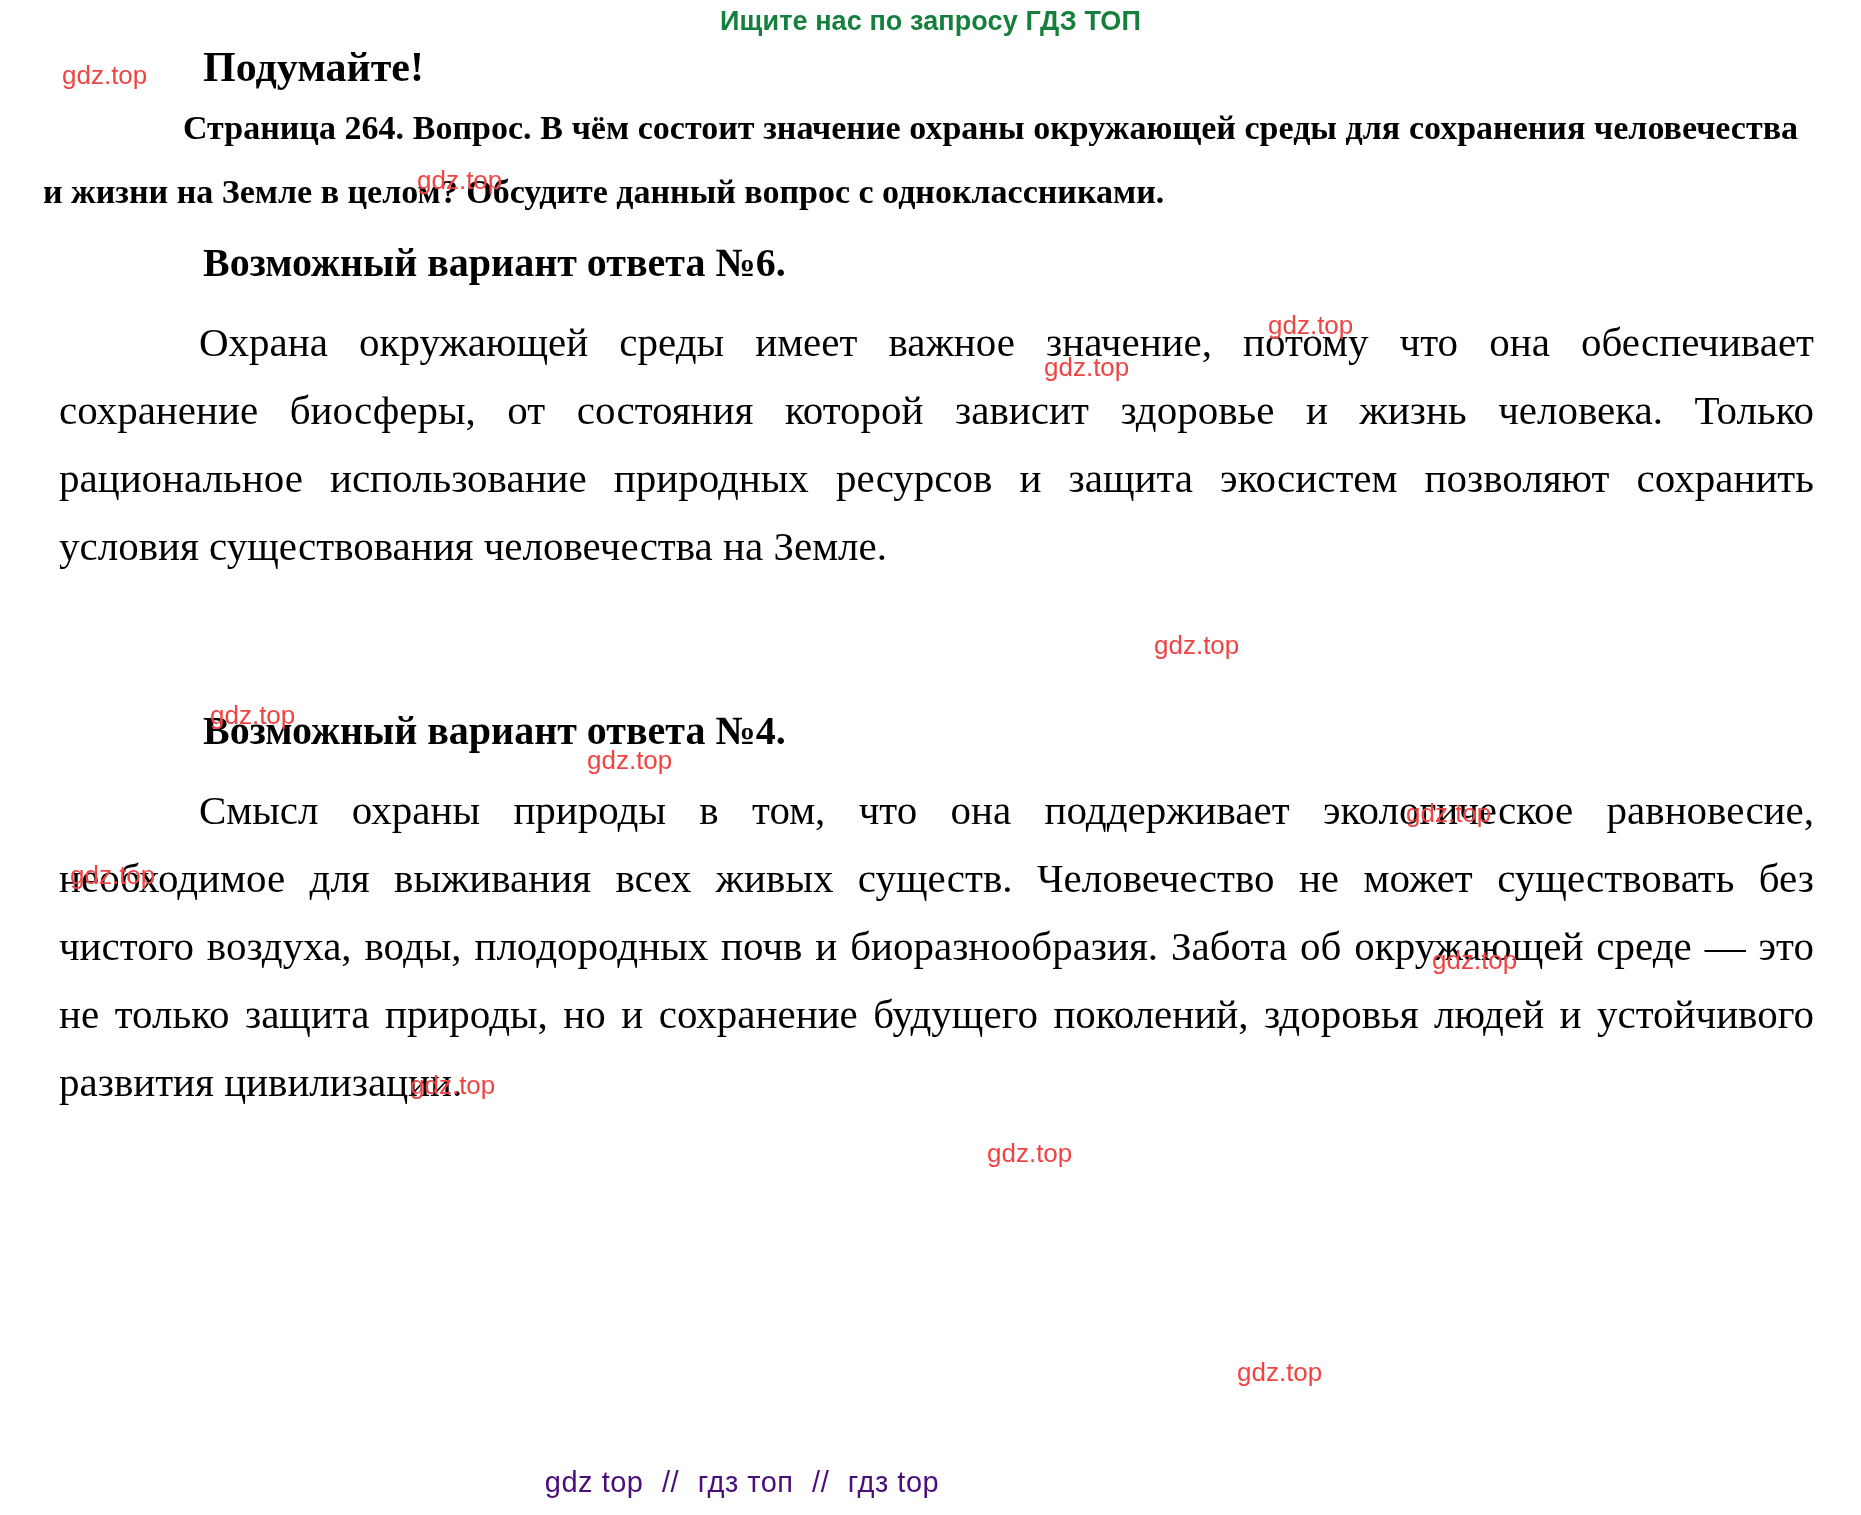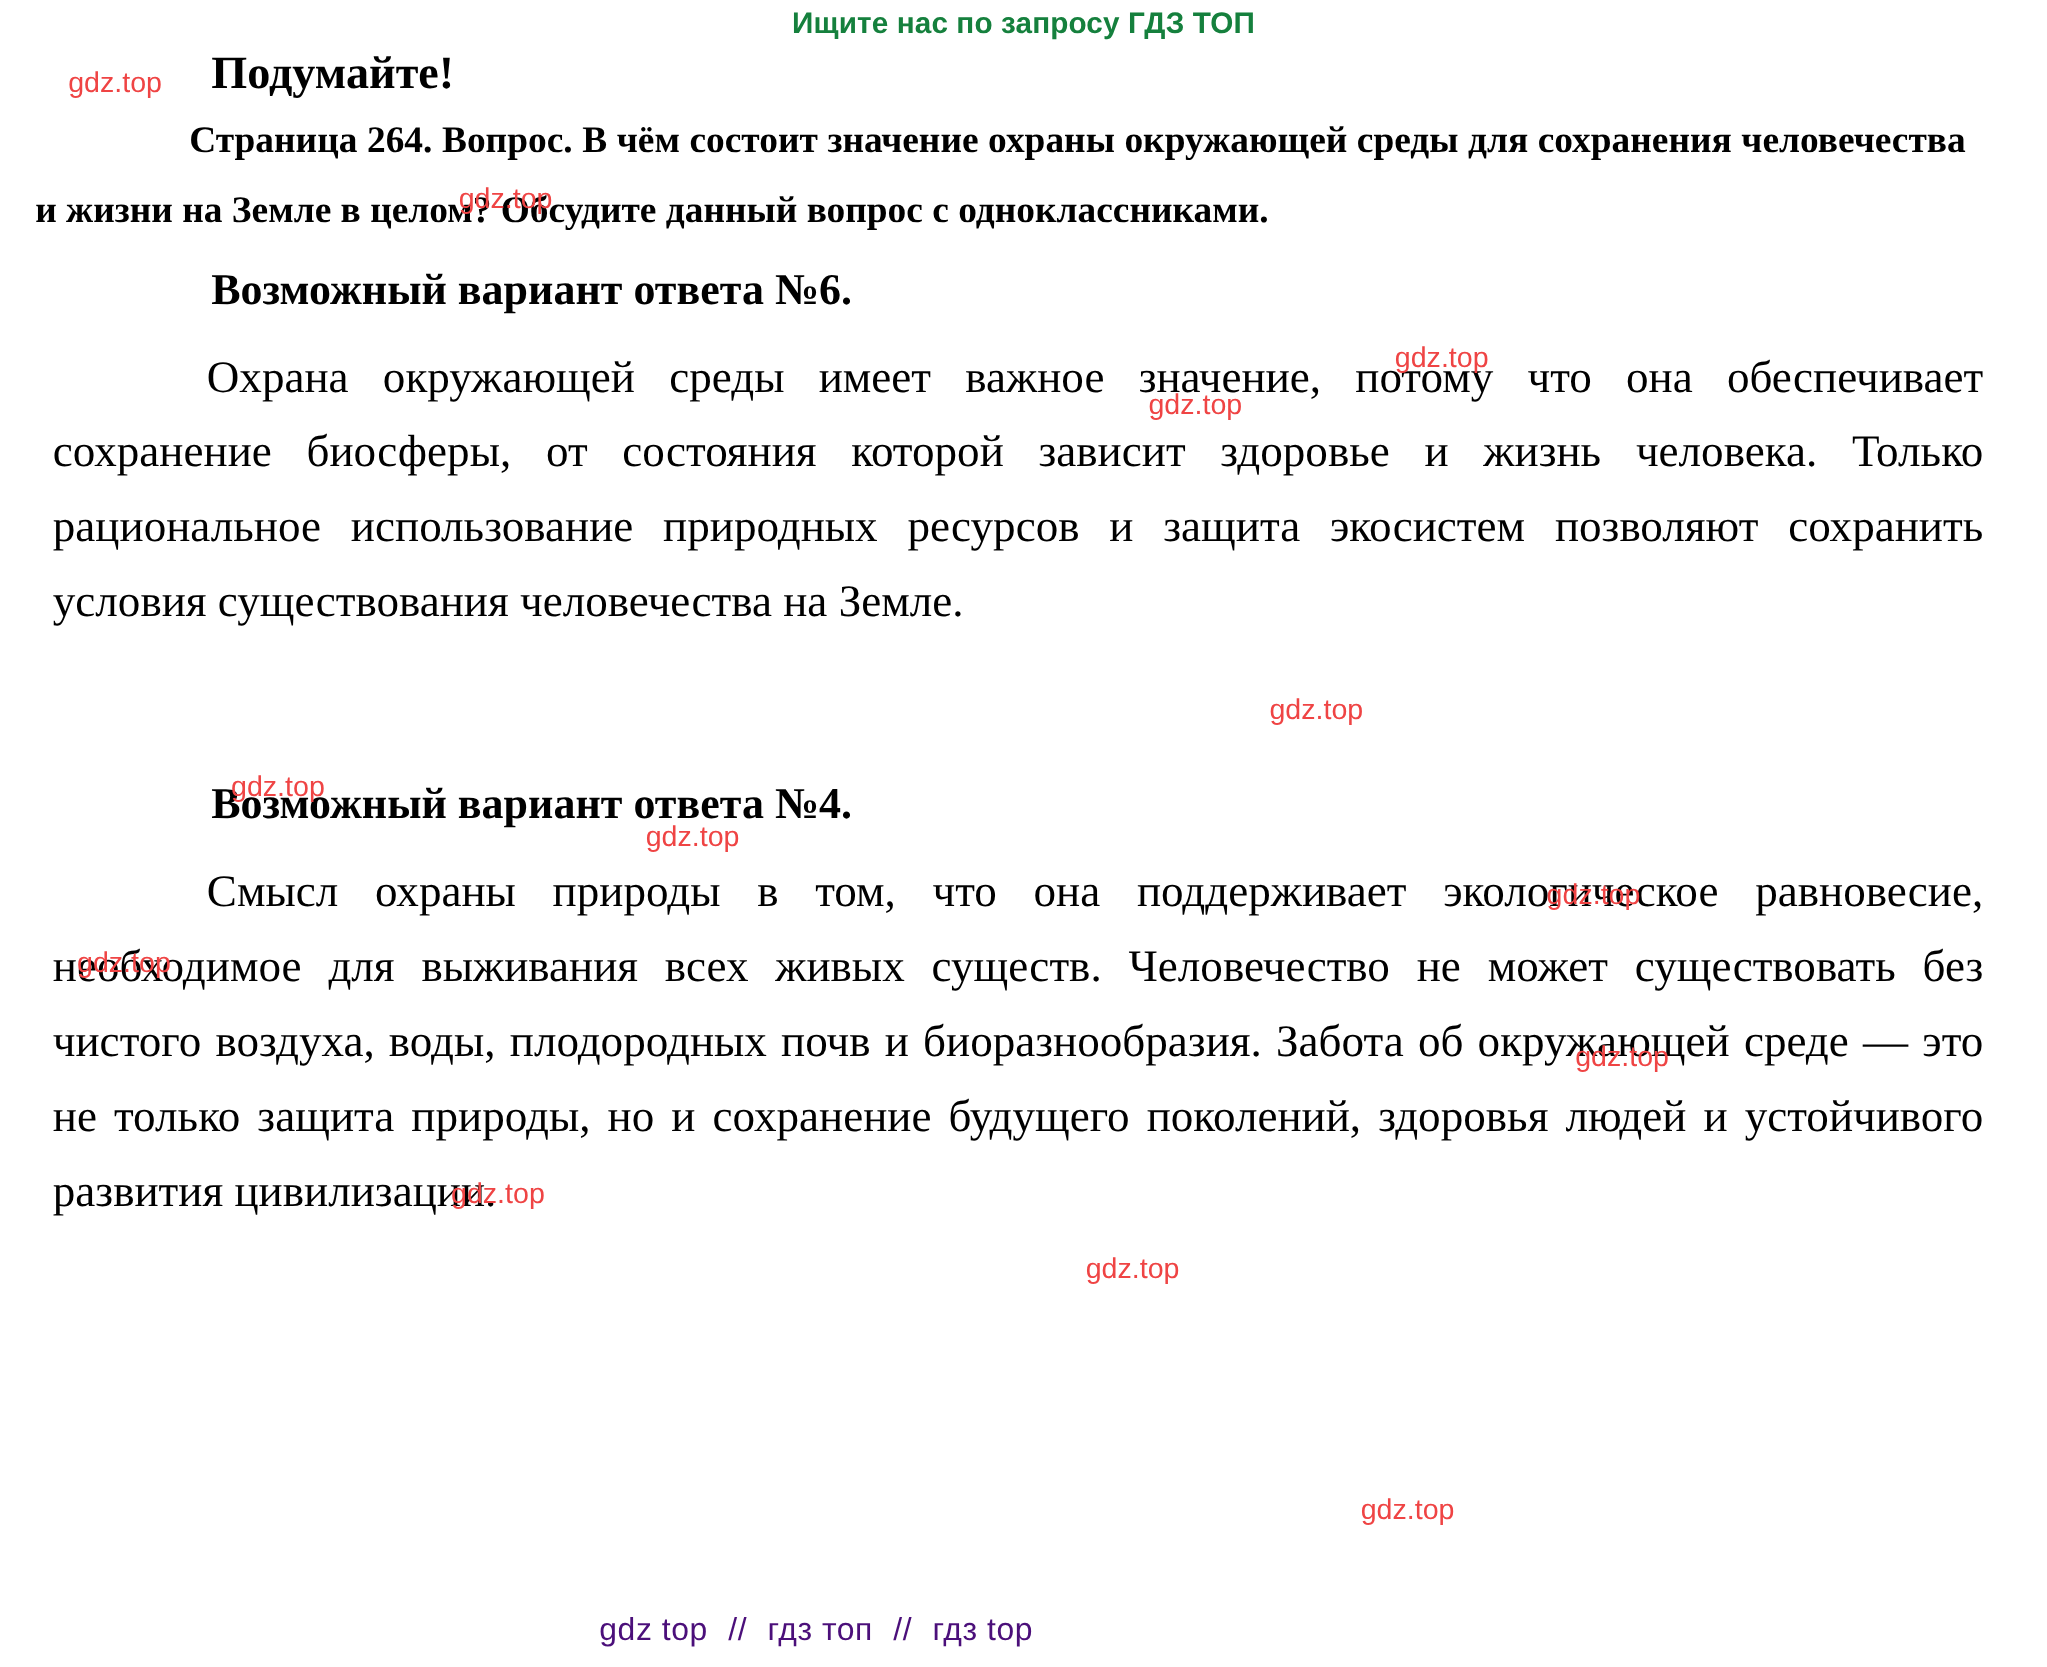--- a/index.html
+++ b/index.html
@@ -28,21 +28,21 @@
     font-weight: 700;
     color: #18c318;
     letter-spacing: 0.1px;
     line-height: 34px;
     padding-top: 4px;
   }
 
   
   .page {
     position: absolute;
-    left: 32px;
+    left: 43px;
     top: 44px;
     width: 1775px;
   }
 
   .heading-1 {
     font-size: 42px;
     font-weight: 700;
     line-height: 46px;
     margin: 0 0 6px 0;
     padding-left: 160px;

